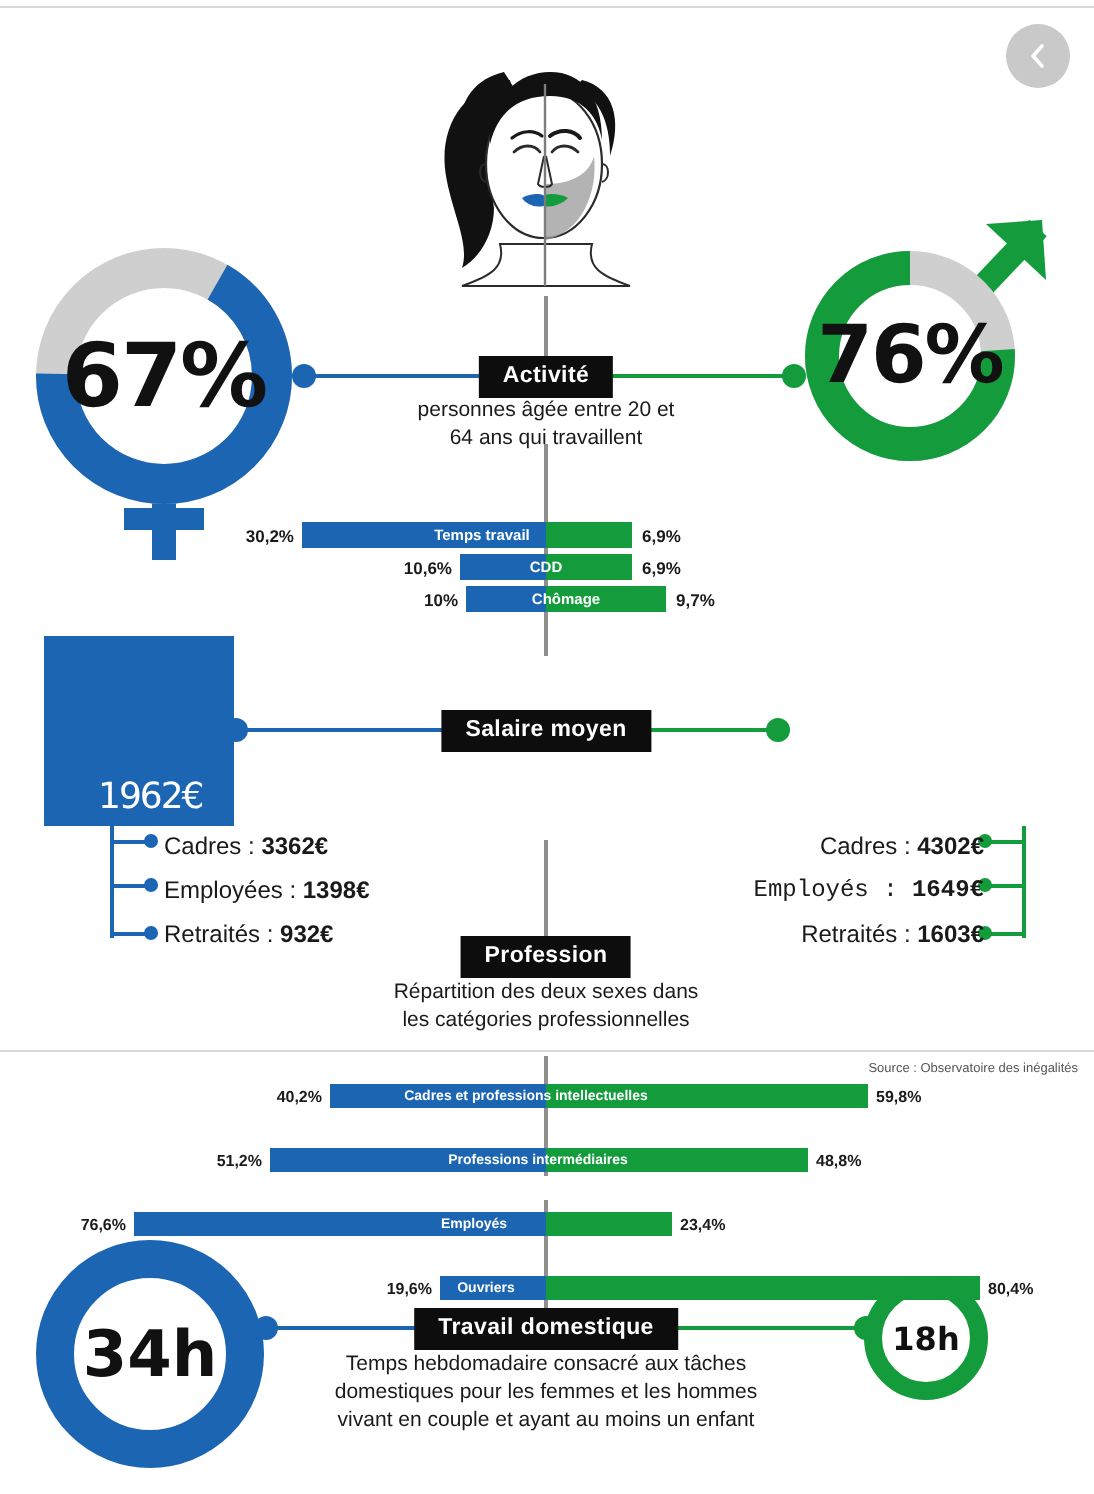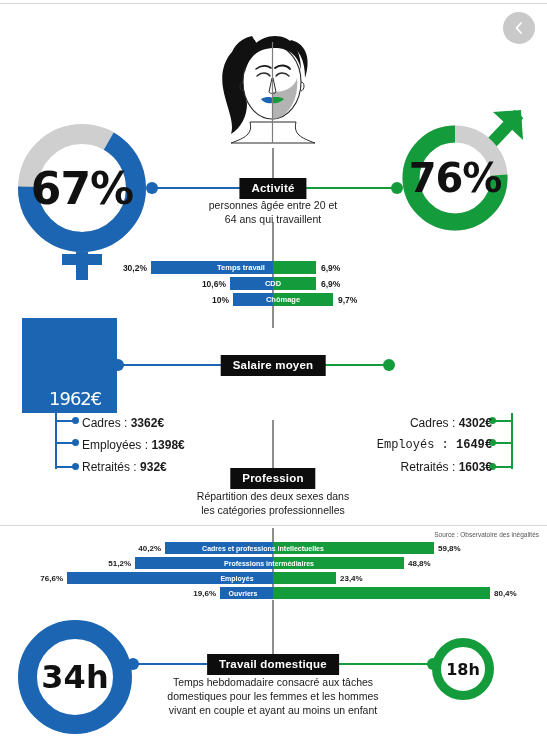--- a/index.html
+++ b/index.html
@@ -123,21 +123,21 @@
   .slist { position: absolute; font-size: 12px; line-height: 19px; color: #1a1a1a; }
   .slist div { white-space: nowrap; }
   .slist b { font-weight: 700; }
   #slist-left  { left: 82px; top: 414px; text-align: left; }
   #slist-right { right: 55px; top: 414px; text-align: right; }
   .bullet { position: absolute; width: 7px; height: 7px; border-radius: 50%; }
   .bullet.blue { background: #1B65B3; }
   .bullet.green { background: #149B3C; }
 
   
-  #prof-bars .bar-row { height: 12px; margin-bottom: 3px; }
+  #prof-bars .bar-row { height: 12px; margin-bottom: 20px; }
   #prof-bars .bar-left, #prof-bars .bar-right { height: 12px; }
   #prof-bars .bar-name { height: 12px; font-size: 7px; }
   #prof-bars .val { height: 12px; font-size: 8px; }
 
   
   .ring { position: absolute; border-radius: 50%; }
   #ring-female {
     left: 18px; top: 620px; width: 114px; height: 114px;
     border: 19px solid #1B65B3;
   }

